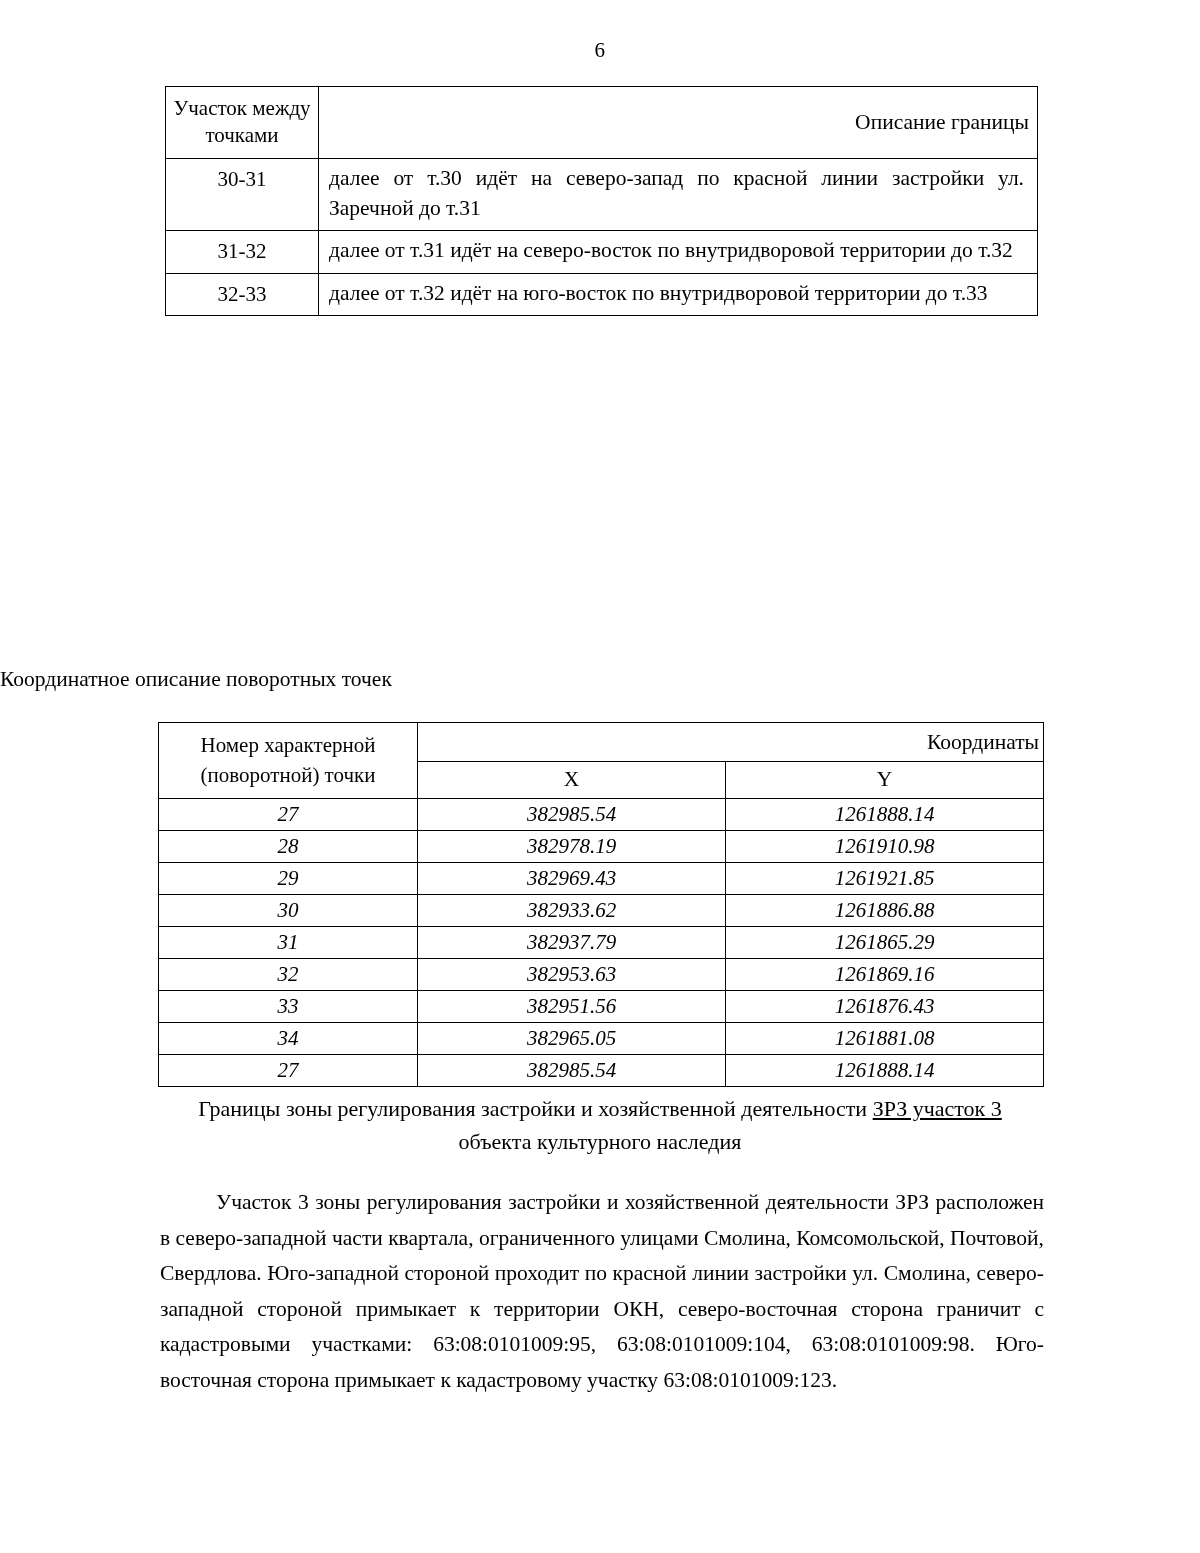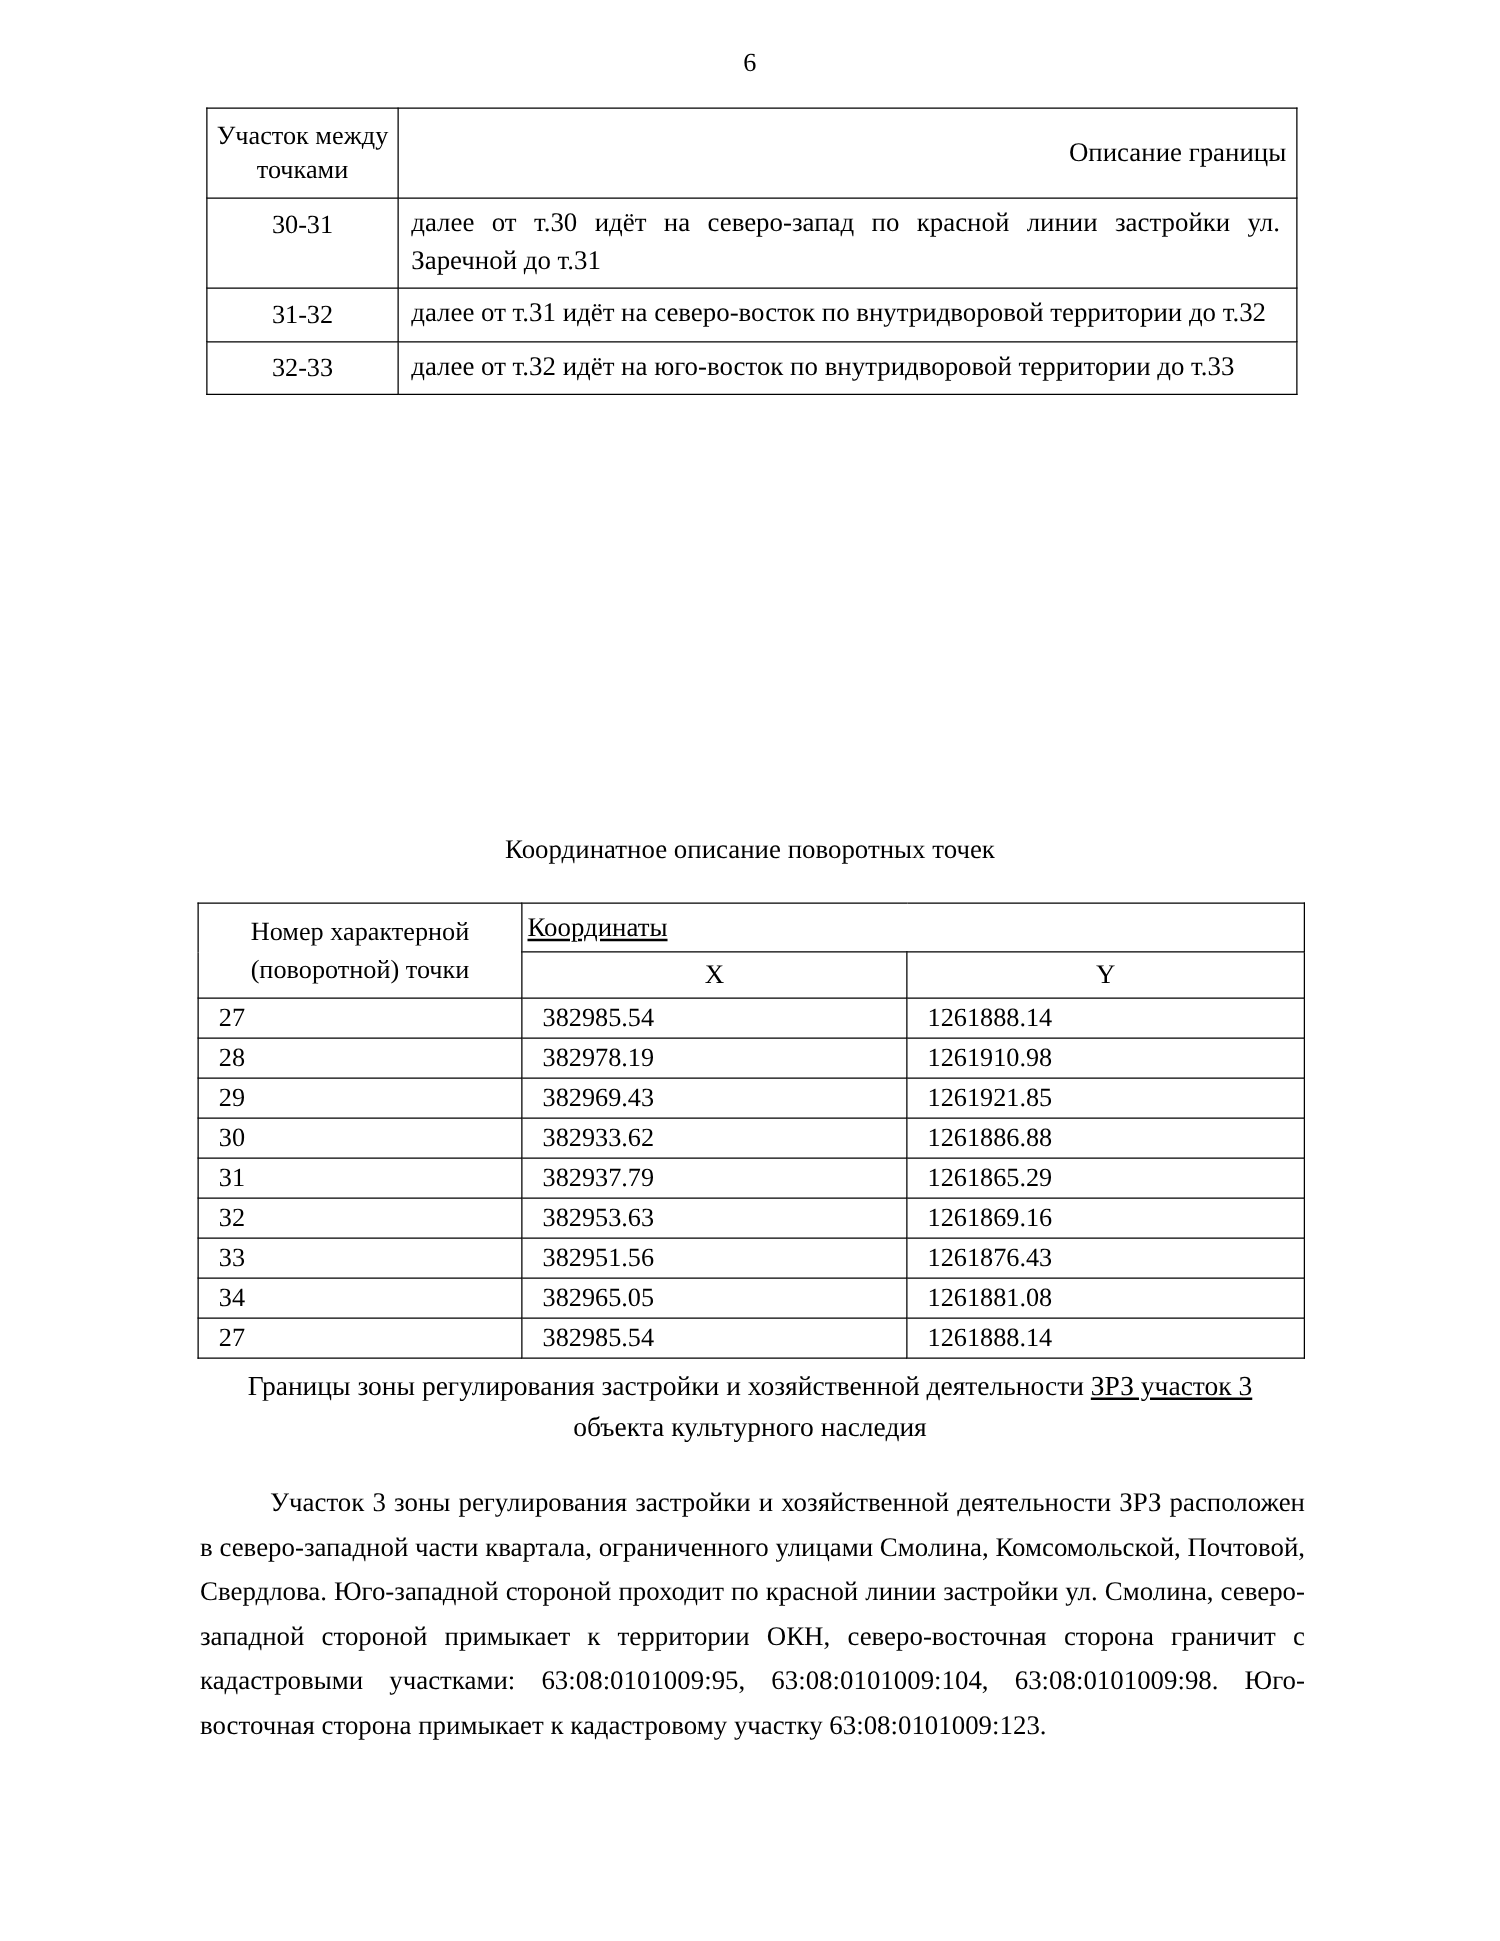--- a/index.html
+++ b/index.html
@@ -86,21 +86,20 @@
     vertical-align: top;
     hyphens: none;
   }
 
   
   .caption {
     position: absolute;
     left: 0;
     top: 665px;
     width: 1200px;
-    text-align: center;
     font-size: 21.5px;
     line-height: 28px;
   }
 
   
   .coord-table {
     position: absolute;
     left: 158px;
     top: 722px;
     width: 885px;
@@ -110,40 +109,41 @@
   .coord-table col.k3 { width: 318px; }
 
   .coord-table .h-point {
     text-align: center;
     font-size: 21px;
     line-height: 30px;
     padding: 4px 4px 5px 4px;
     vertical-align: middle;
   }
   .coord-table .h-coords {
-    text-align: left;
+    text-align: right;
     font-size: 21.5px;
     line-height: 30px;
     padding: 4px 4px 4px 4px;
     vertical-align: middle;
-    text-decoration: underline;
   }
   .coord-table .h-axis {
     text-align: center;
     font-size: 21.5px;
     line-height: 30px;
     padding: 2px 4px 4px 4px;
     vertical-align: middle;
   }
   .coord-table .val {
+    text-align: center;
     font-size: 21px;
     line-height: 31px;
     height: 31px;
-    padding: 0 16px;
-    vertical-align: middle;
+    padding: 0 4px;
+    vertical-align: middle;
+    font-style: italic;
   }
 
   
   .section-heading {
     position: absolute;
     left: 170px;
     top: 1092px;
     width: 860px;
     text-align: center;
     font-size: 22px;

